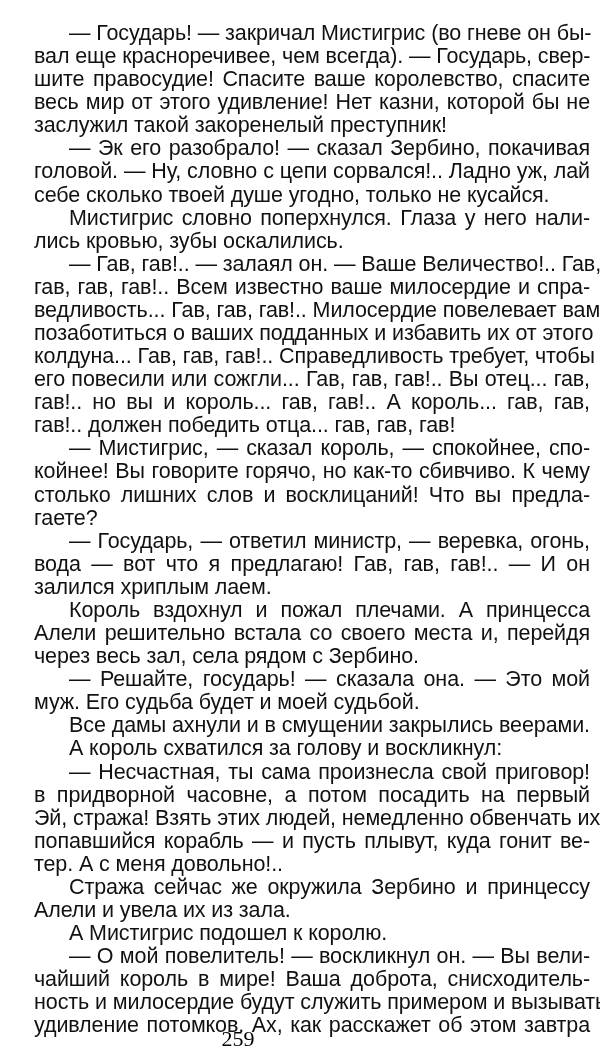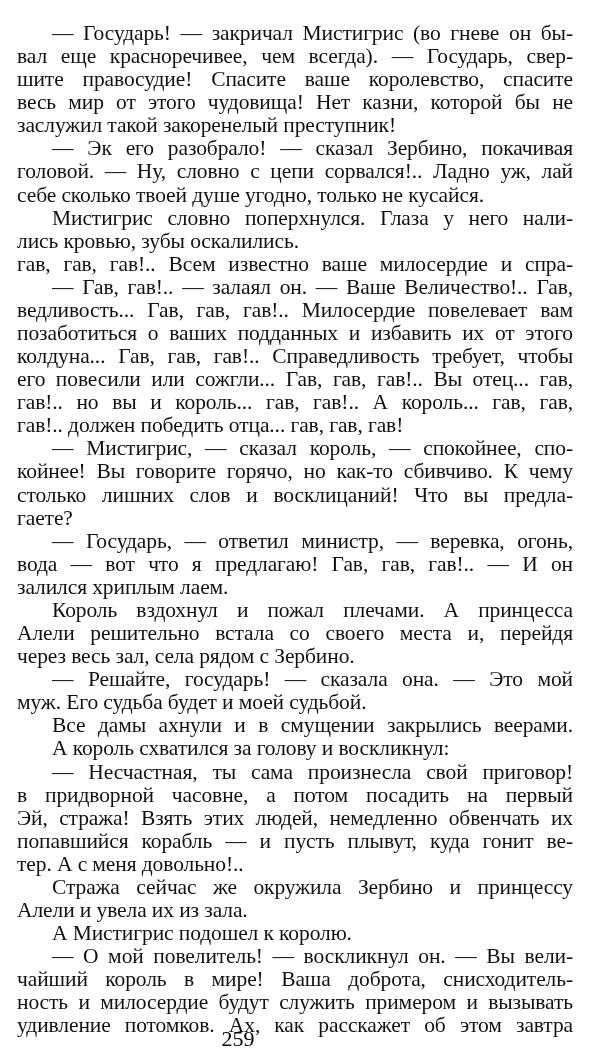--- a/index.html
+++ b/index.html
@@ -1,19 +1,19 @@
 <!DOCTYPE html>
 <html><head>
 <meta charset="utf-8">
 <style>
   html, body { margin: 0; padding: 0; background: #ffffff; }
   body { width: 600px; height: 1060px; position: relative; overflow: hidden; }
   .page {
-    position: absolute; left: 17px; top: 22px; width: 556px;
-    font-family: Liberation Serif, serif;
+    position: absolute; left: 34px; top: 22px; width: 556px;
+    font-family: Liberation Sans, sans-serif;
     font-size: 21.5px; line-height: 23.08px; color: #111111;
   }
   .line {
     display: block; height: 23.08px; white-space: nowrap;
     text-align: justify; text-align-last: justify;
     letter-spacing: -0.1px;
   }
   .line.indent { padding-left: 35px; }
   .line.last { text-align-last: left; }
   .pagenum {
@@ -23,29 +23,29 @@
     font-size: 22px; color: #000000;
   }
 </style>
 </head>
 <body>
 
 <div class="page" id="page">
     <div class="line indent"><span style="white-space: nowrap; word-spacing: 0px;">— Государь! — закричал Мистигрис (во гневе он бы-</span></div>
     <div class="line"><span style="white-space: nowrap; word-spacing: 0px; margin-top: 28px;">вал еще красноречивее, чем всегда). — Государь, свер-</span></div>
     <div class="line"><span style="white-space: nowrap; word-spacing: 0px;">шите правосудие! Спасите ваше королевство, спасите</span></div>
-    <div class="line"><span style="white-space: nowrap; word-spacing: 0px;">весь мир от этого чудовища! Нет казни, которой бы не</span></div>
+    <div class="line"><span style="white-space: nowrap; word-spacing: 0px;">весь мир от этого удивление! Нет казни, которой бы не</span></div>
     <div class="line last">заслужил такой закоренелый преступник!</div>
     <div class="line indent"><span style="white-space: nowrap; word-spacing: 0px;">— Эк его разобрало! — сказал Зербино, покачивая</span></div>
     <div class="line"><span style="white-space: nowrap; word-spacing: 0px;">головой. — Ну, словно с цепи сорвался!.. Ладно уж, лай</span></div>
     <div class="line last">себе сколько твоей душе угодно, только не кусайся.</div>
     <div class="line indent"><span style="white-space: nowrap; word-spacing: 0px;">Мистигрис словно поперхнулся. Глаза у него нали-</span></div>
     <div class="line last">лись кровью, зубы оскалились.</div>
+    <div class="line indent"><span style="white-space: nowrap; word-spacing: 0px;">— Гав, гав!.. — залаял он. — Ваше Величество!.. Гав,</span></div>
     <div class="line"><span style="white-space: nowrap; word-spacing: 0px;">гав, гав, гав!.. Всем известно ваше милосердие и спра-</span></div>
-    <div class="line indent"><span style="white-space: nowrap; word-spacing: 0px;">— Гав, гав!.. — залаял он. — Ваше Величество!.. Гав,</span></div>
     <div class="line"><span style="white-space: nowrap; word-spacing: 0px;">ведливость... Гав, гав, гав!.. Милосердие повелевает вам</span></div>
     <div class="line"><span style="white-space: nowrap; word-spacing: 0px;">позаботиться о ваших подданных и избавить их от этого</span></div>
     <div class="line"><span style="white-space: nowrap; word-spacing: 0px;">колдуна... Гав, гав, гав!.. Справедливость требует, чтобы</span></div>
     <div class="line"><span style="white-space: nowrap; word-spacing: 0px;">его повесили или сожгли... Гав, гав, гав!.. Вы отец... гав,</span></div>
     <div class="line"><span style="white-space: nowrap; word-spacing: 0px;">гав!.. но вы и король... гав, гав!.. А король... гав, гав,</span></div>
     <div class="line last">гав!.. должен победить отца... гав, гав, гав!</div>
     <div class="line indent"><span style="white-space: nowrap; word-spacing: 0px;">— Мистигрис, — сказал король, — спокойнее, спо-</span></div>
     <div class="line"><span style="white-space: nowrap; word-spacing: 0px;">койнее! Вы говорите горячо, но как-то сбивчиво. К чему</span></div>
     <div class="line"><span style="white-space: nowrap; word-spacing: 0px;">столько лишних слов и восклицаний! Что вы предла-</span></div>
     <div class="line last">гаете?</div>

